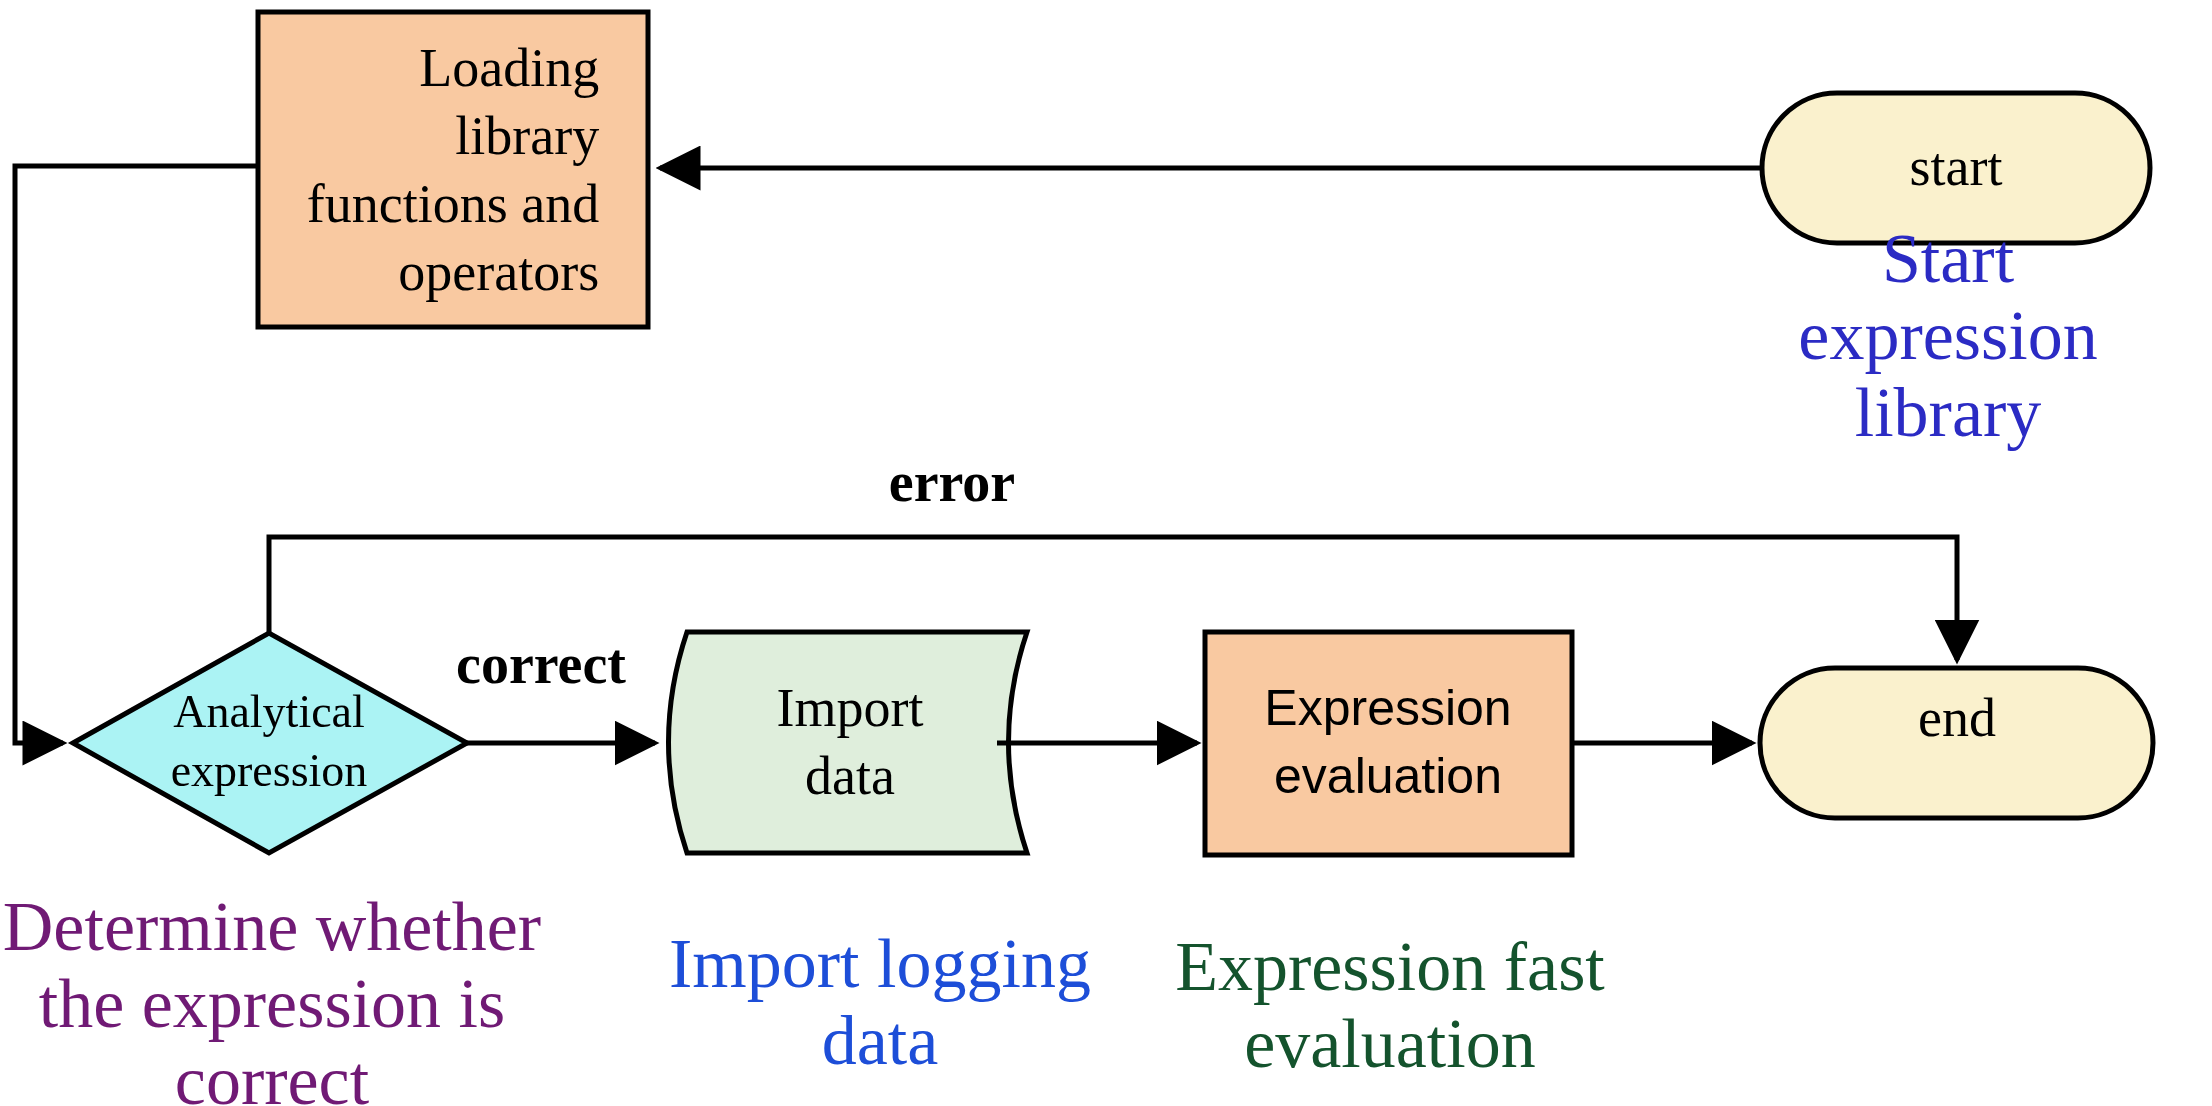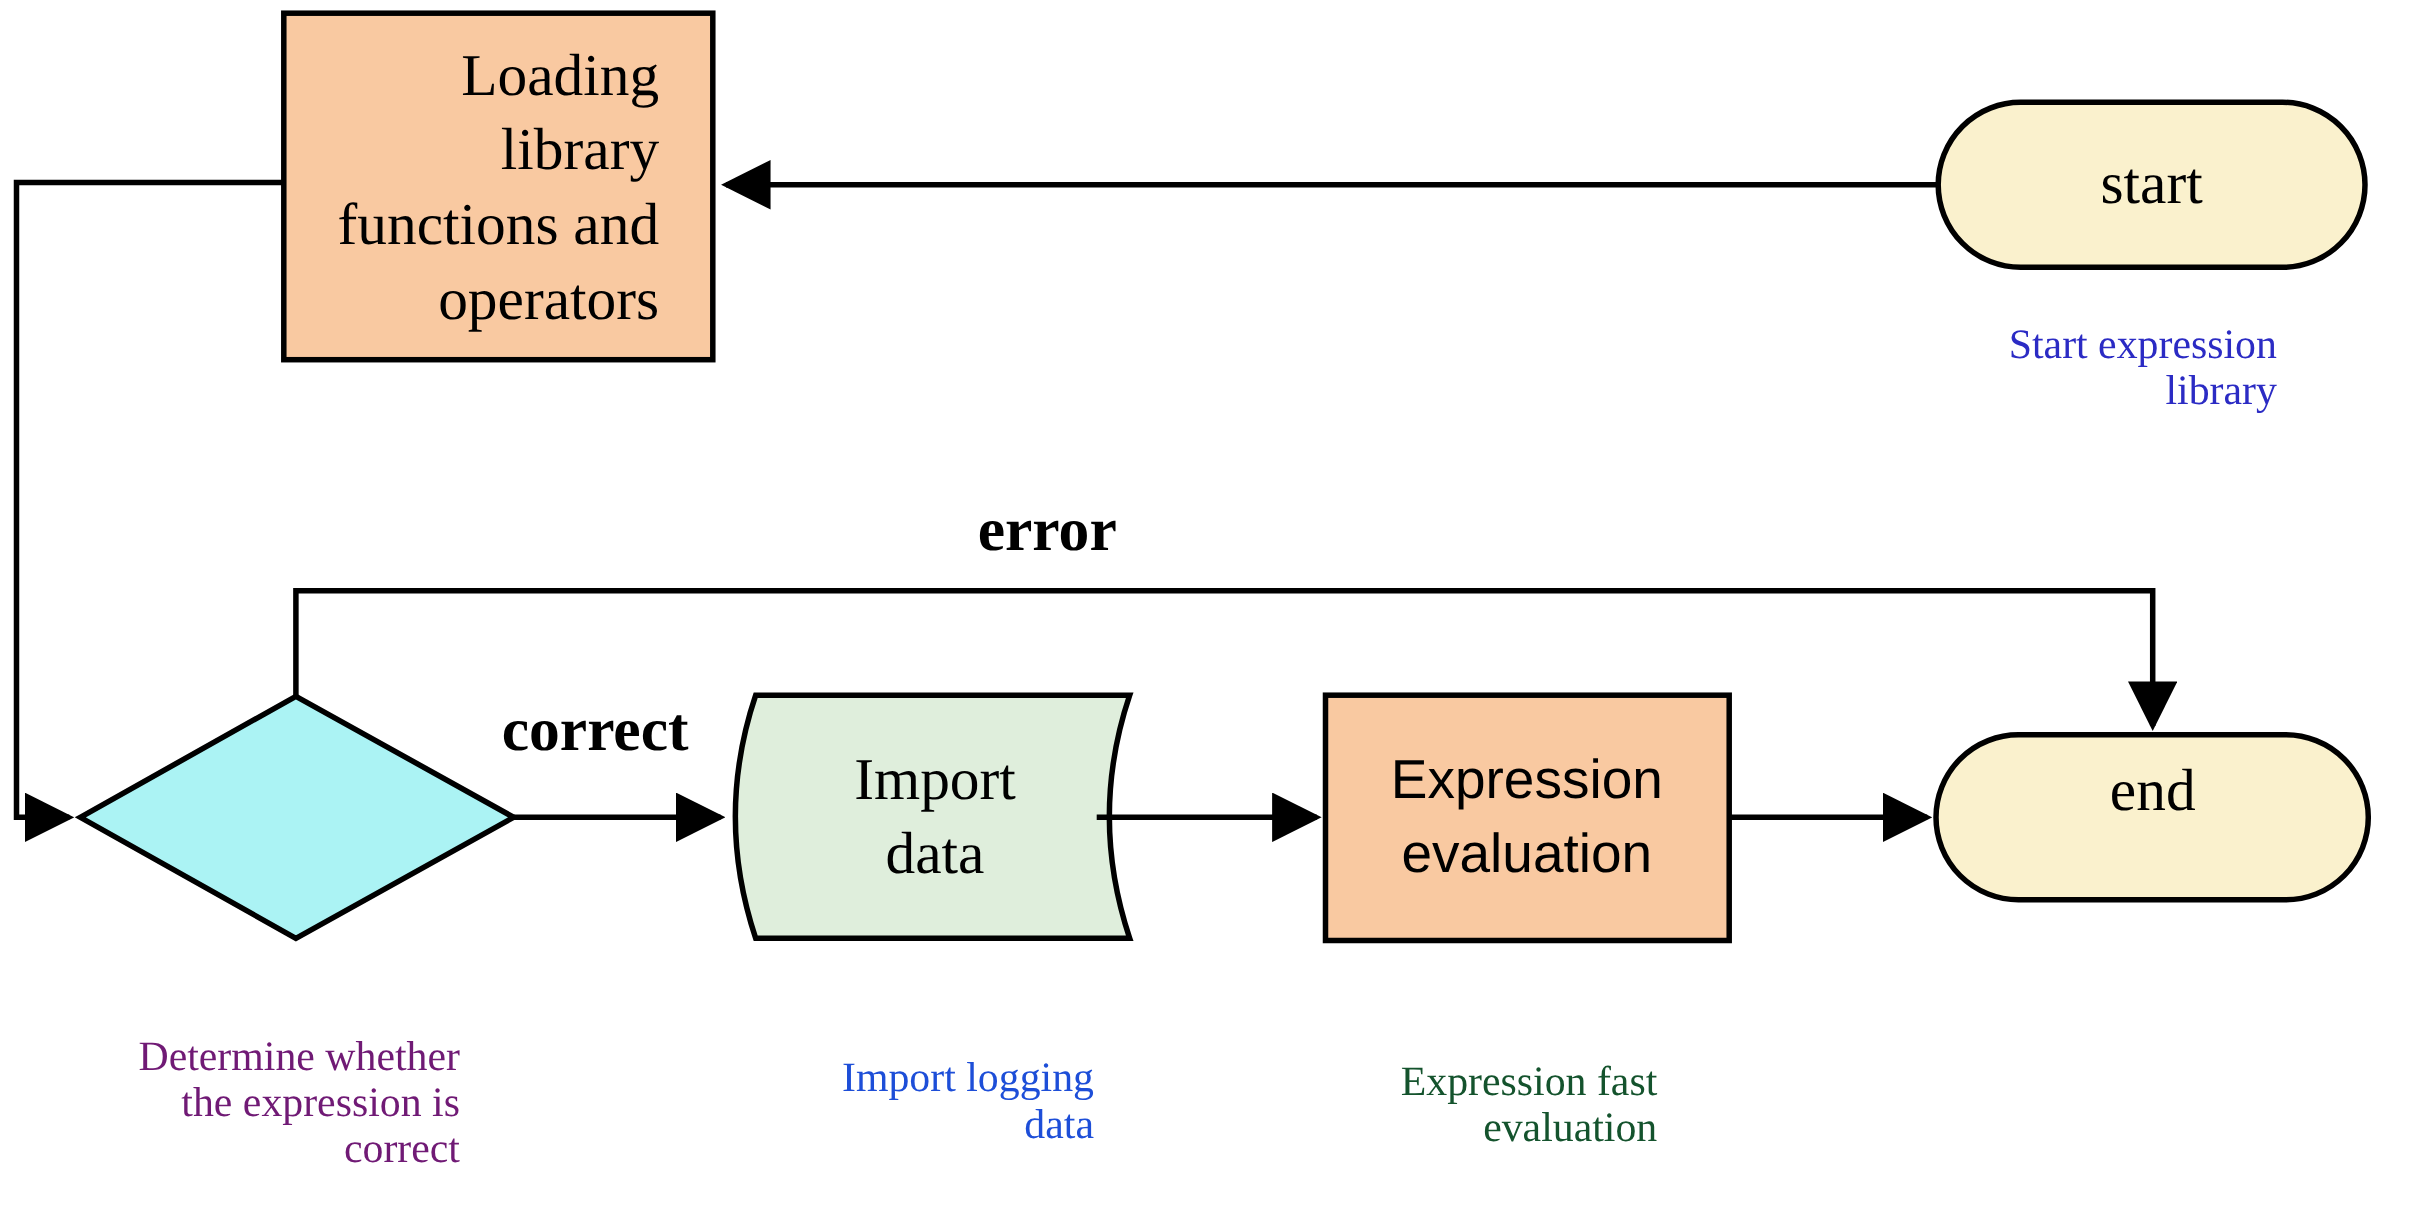--- a/index.html
+++ b/index.html
@@ -53,23 +53,22 @@
     line-height: 1.36;
   }
   .edge-label {
     font-family: "Liberation Serif", serif;
     font-size: 56px;
     line-height: 1;
     font-weight: bold;
   }
   .caption {
     font-family: "Liberation Serif", serif;
-    font-size: 38px;
+    font-size: 70px;
     line-height: 1.1;
-    text-align: right;
   }
 </style>
 </head>
 <body>
 
 <div id="canvas">
 
   <svg id="diagram-svg" width="2212" height="1106" viewBox="0 0 2212 1106">
     <defs>
       <marker id="arrow" viewBox="0 0 10 10" refX="9" refY="5" markerWidth="9" markerHeight="9" orient="auto-start-reverse">
@@ -102,20 +101,22 @@
     <path class="edge" d="M1572,743 L1752,743" marker-end="url(#arrow)"></path>
   </svg>
 
   <div class="label node-label" style="left:453px; top:170px;text-align:right;">Loading
 library
 functions and
 operators</div>
 
   <div class="label node-label" style="left:1956px; top:167px;">start</div>
 
+  <div class="label node-label-small" style="left:269px; top:742px;">Analytical
+expression</div>
 
   <div class="label node-label" style="left:850px; top:742px;">Import
 data</div>
 
   <div class="label node-label-sans" style="left:1388px; top:742px;">Expression
 evaluation</div>
 
   <div class="label node-label" style="left:1957px; top:718px;">end</div>
 
   <div class="label edge-label" style="left:952px; top:482px;">error</div>

